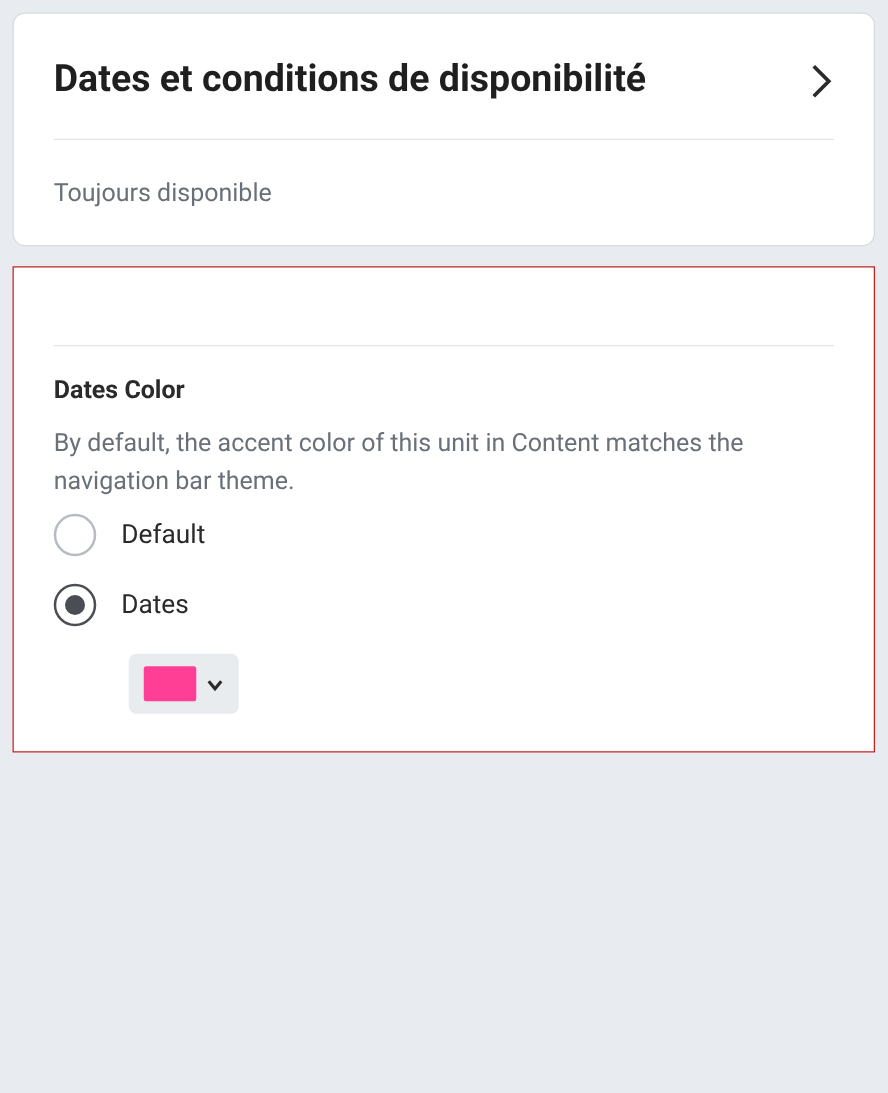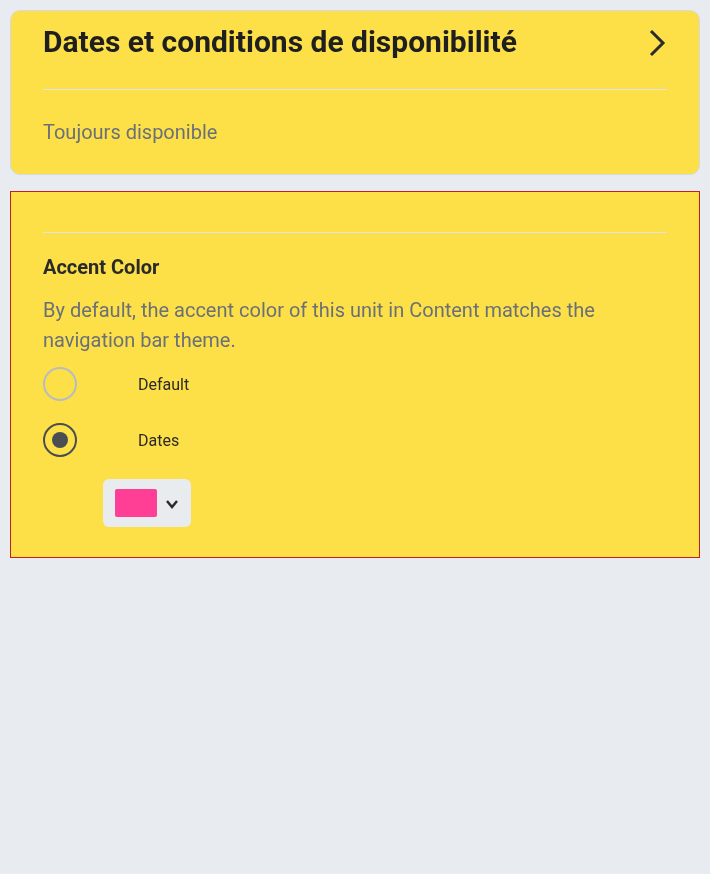--- a/index.html
+++ b/index.html
@@ -3,24 +3,24 @@
   <meta charset="utf-8">
   <style>
     * { box-sizing: border-box; margin: 0; padding: 0; }
     body {
       font-family: -apple-system, BlinkMacSystemFont, "Segoe UI", Roboto, "Helvetica Neue", Arial, sans-serif;
       background: #e8ebef;
       padding: 10px;
       width: 710px;
     }
     .panel {
-      background: #fde047;
+      background: #ffffff;
       border: 1px solid #d6dadf;
       border-radius: 10px;
-      padding: 12px 32px 30px 32px;
+      padding: 34px 32px 30px 32px;
       margin-bottom: 16px;
     }
     .panel.highlighted {
       border: 1.5px solid #c22020;
       border-radius: 0;
     }
     .panel-header {
       display: flex;
       align-items: flex-start;
       justify-content: space-between;
@@ -82,23 +82,22 @@
     .radio-circle.selected {
       border-color: #4a4d52;
     }
     .radio-dot {
       width: 16px;
       height: 16px;
       border-radius: 50%;
       background: #4a4d52;
     }
     .radio-label {
-      font-size: 16px;
+      font-size: 21px;
       color: #2a2a2a;
-      margin-left: 41px;
     }
     .color-picker {
       display: inline-flex;
       align-items: center;
       gap: 8px;
       background: #e9ecef;
       border-radius: 6px;
       padding: 10px 12px;
       margin-left: 60px;
       cursor: pointer;
@@ -124,21 +123,21 @@
       </svg>
     </span>
   </div>
   <hr class="divider">
   <div class="panel-body-text">Toujours disponible</div>
 </div>
 
 <div class="panel highlighted">
   <hr class="divider">
 
-  <div class="section-label">Accent Color</div>
+  <div class="section-label">Dates Color</div>
   <div class="section-desc">By default, the accent color of this unit in Content matches the navigation bar theme.</div>
 
   <label class="radio-row">
     <span class="radio-circle"></span>
     <span class="radio-label">Default</span>
   </label>
 
   <label class="radio-row">
     <span class="radio-circle selected">
       <span class="radio-dot"></span>

